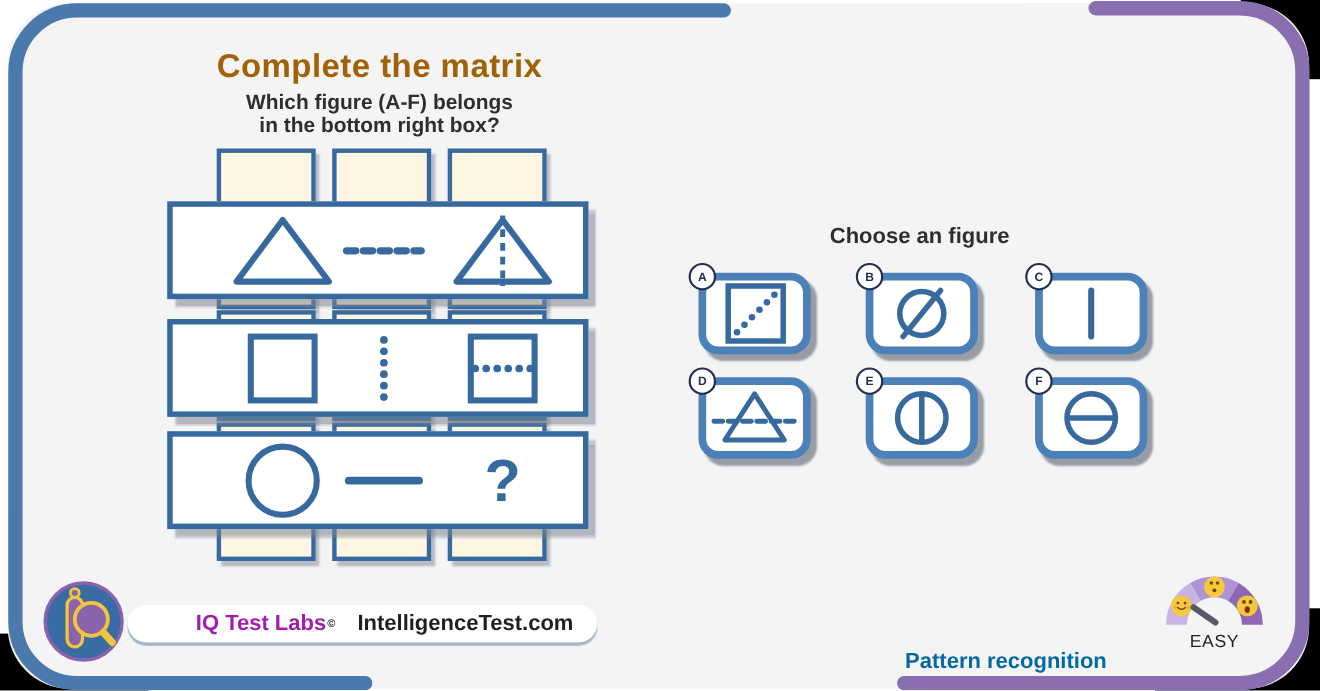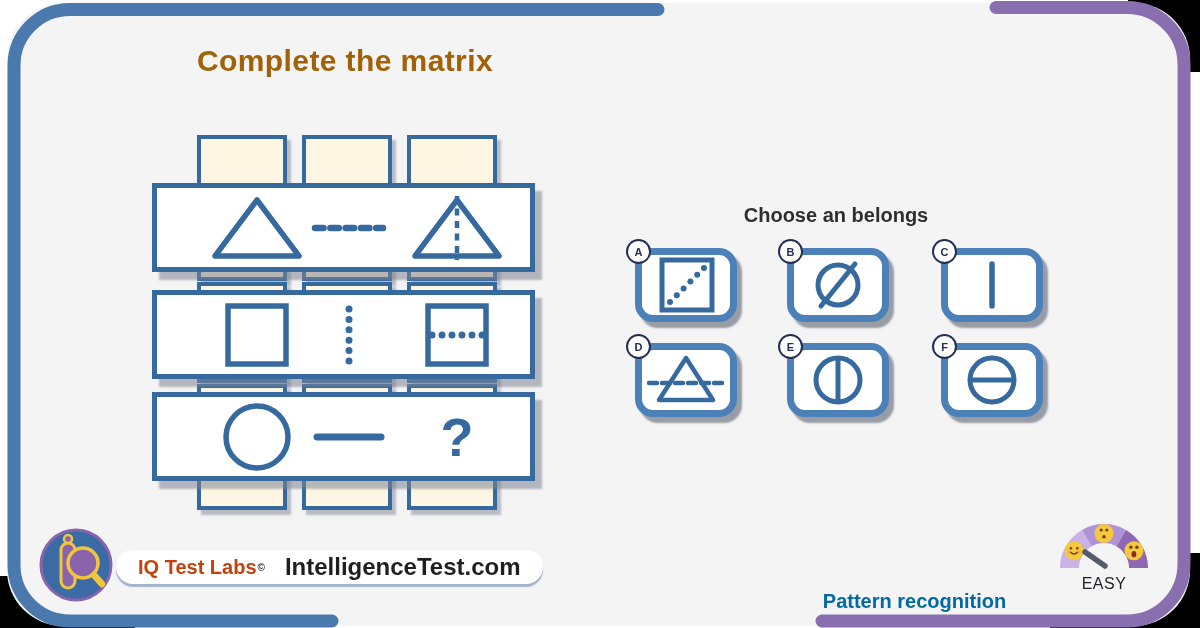--- a/index.html
+++ b/index.html
@@ -37,23 +37,23 @@
            box-shadow:5px 6px 2px rgba(88,96,112,.6);display:flex;
            align-items:center;justify-content:center;cursor:pointer;}
   .badge{position:absolute;left:-9px;top:-9px;width:21px;height:21px;border-radius:50%;
          background:#fff;border:2px solid #252e52;color:#252e52;font-size:11px;
          font-weight:bold;display:flex;align-items:center;justify-content:center;z-index:6;}
   
   .logo{position:absolute;left:38px;top:527px;z-index:5;}
   .pill{position:absolute;left:116px;top:550px;height:34px;padding:0 22px;background:#fff;
         border-radius:18px;display:flex;align-items:center;z-index:5;
         box-shadow:0 3px 1px rgba(95,125,165,.55);}
-  .pill .brand{font-size:20px;font-weight:bold;color:#c2410c;}
+  .pill .brand{font-size:20px;font-weight:bold;color:#a21caf;margin-left:40px;}
   .pill sup{font-size:10px;font-weight:bold;color:#1f1f1f;margin-left:1px;}
-  .pill .site{font-size:24px;font-weight:bold;color:#1f1f1f;margin-left:20px;cursor:pointer;}
+  .pill .site{font-size:20px;font-weight:bold;color:#1f1f1f;margin-left:20px;cursor:pointer;}
   .category{position:absolute;left:812px;top:590px;width:205px;text-align:center;
             font-size:20px;font-weight:bold;color:#0369a1;z-index:5;}
   .gauge{position:absolute;left:1056px;top:519px;z-index:5;}
   .easy{position:absolute;left:1056px;top:575px;width:96px;text-align:center;
         font-size:16px;font-weight:normal;letter-spacing:.5px;color:#1e1e28;z-index:5;}
 </style>
 </head>
 <body>
 
 <div class="stage">
@@ -63,20 +63,24 @@
   <div class="corner corner-bl"></div>
 
   <div class="card"></div>
 
   <svg class="frame-svg" width="1200" height="628">
     <path d="M 658 9.5 L 70 9.5 A 56 56 0 0 0 14 65.5 L 14 565 A 56 56 0 0 0 70 621 L 332 621" fill="none" stroke="#4a79ad" stroke-width="13" stroke-linecap="round"></path>
     <path d="M 996 7.5 L 1127 7.5 A 57 57 0 0 1 1184 64.5 L 1184 564 A 57 57 0 0 1 1127 621 L 822 621" fill="none" stroke="#8a6fb0" stroke-width="13" stroke-linecap="round"></path>
   </svg>
 
   <div class="title">Complete the matrix</div>
+  <div class="subtitle">
+    <div>Which figure (A-F) belongs</div>
+    <div>in the bottom right box?</div>
+  </div>
 
   <div class="cell" style="left:197px;top:135px;height:146px;"></div>
   <div class="cell" style="left:302px;top:135px;height:146px;"></div>
   <div class="cell" style="left:407px;top:135px;height:146px;"></div>
   <div class="cell" style="left:197px;top:282px;height:101px;"></div>
   <div class="cell" style="left:302px;top:282px;height:101px;"></div>
   <div class="cell" style="left:407px;top:282px;height:101px;"></div>
   <div class="cell" style="left:197px;top:384px;height:126px;"></div>
   <div class="cell" style="left:302px;top:384px;height:126px;"></div>
   <div class="cell" style="left:407px;top:384px;height:126px;"></div>
@@ -138,21 +142,21 @@
     <div class="slot slot-2">
       <svg width="76" height="12">
           <line x1="6" y1="6" x2="70" y2="6" stroke="#36699e" stroke-width="7" stroke-linecap="round"></line>
         </svg>
     </div>
     <div class="slot slot-3">
       <div class="qmark">?</div>
     </div>
   </div>
 
-  <div class="choose">Choose an belongs</div>
+  <div class="choose">Choose an figure</div>
 
   <div class="opt" style="left:635px;top:248px;">
     <div class="badge">A</div>
     <div class="opt-box">
       <svg width="86" height="58">
         <rect x="19" y="4" width="50" height="50" fill="none" stroke="#36699e" stroke-width="5"></rect>
         <circle cx="27" cy="46" r="3" fill="#36699e"></circle>
           <circle cx="33.8" cy="39.2" r="3" fill="#36699e"></circle>
         <circle cx="40.6" cy="32.4" r="3" fill="#36699e"></circle>
           <circle cx="47.4" cy="25.6" r="3" fill="#36699e"></circle>

